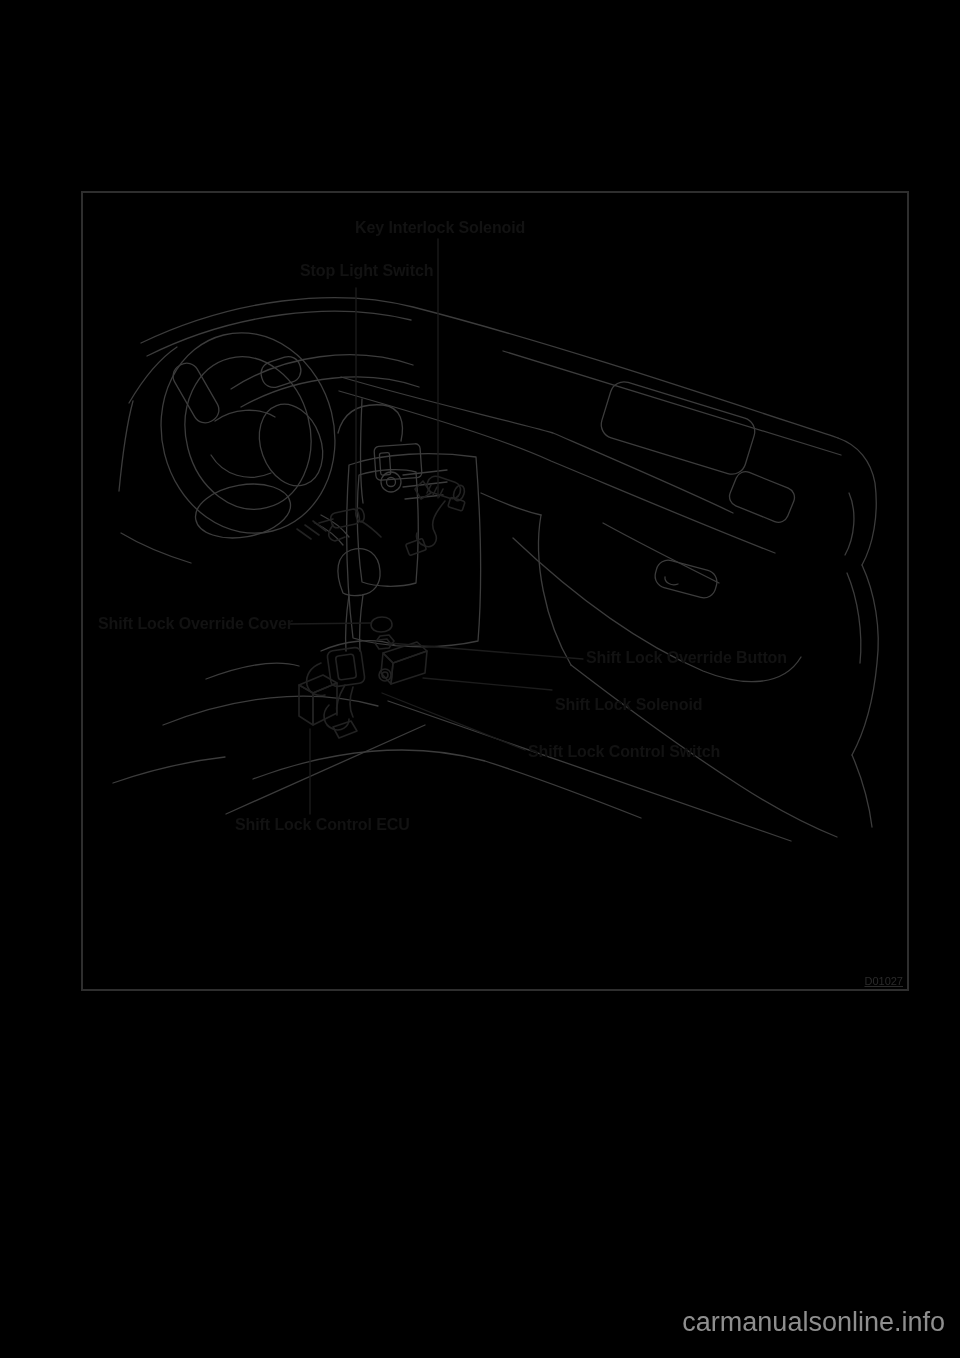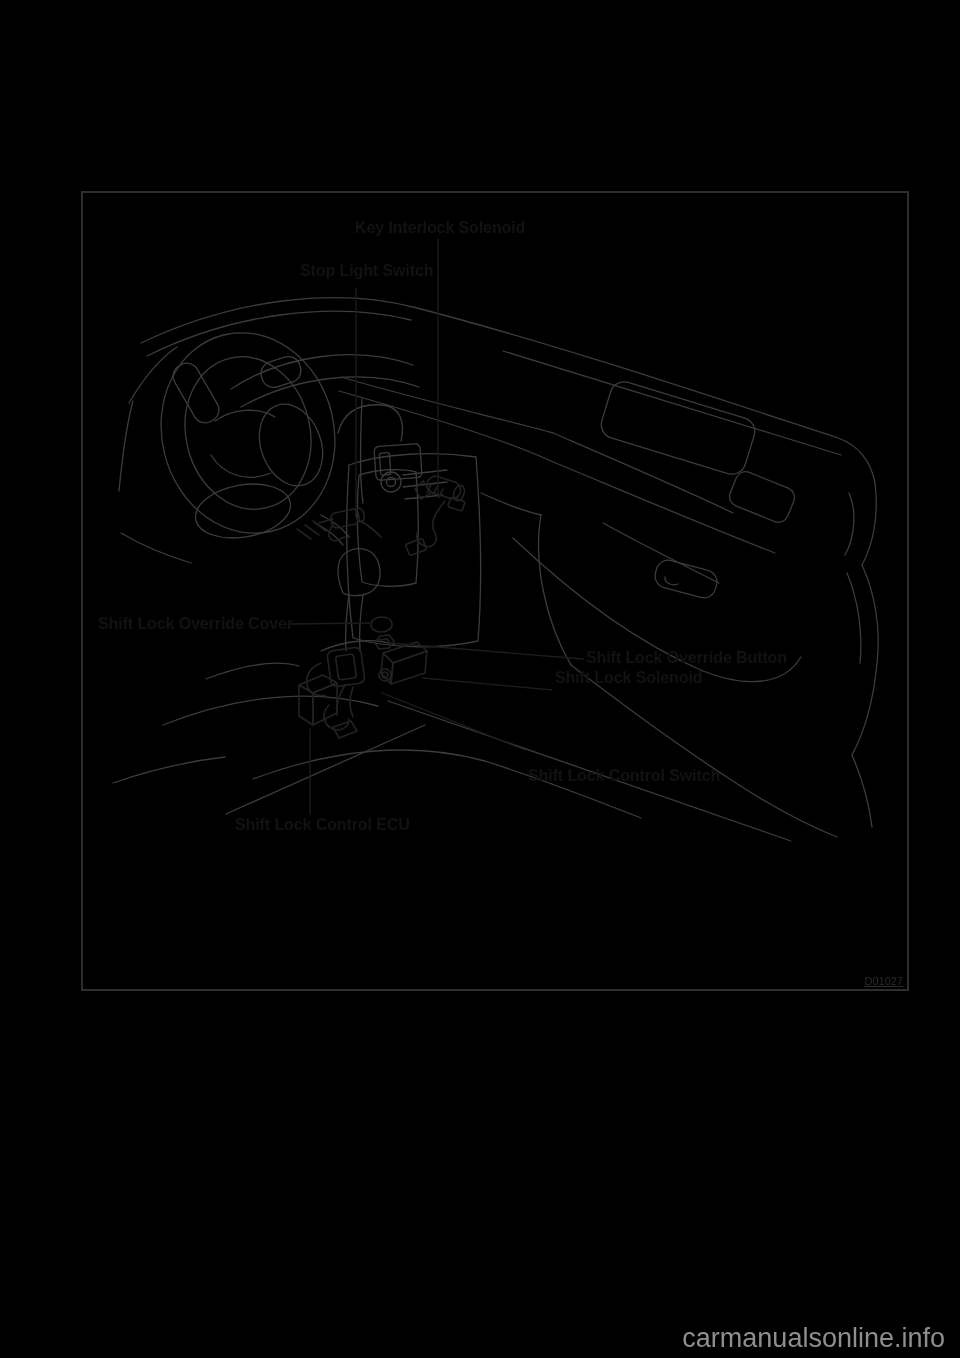--- a/index.html
+++ b/index.html
@@ -5,29 +5,29 @@
   html,body{margin:0;padding:0;background:#000;}
   .page{position:relative;width:960px;height:1358px;background:#000;overflow:hidden;
         font-family:"Liberation Sans",sans-serif;}
   .figure-box{position:absolute;left:65px;top:191px;width:828px;height:800px;
 ated      background:#fff;border:2px solid #2e2e2e;box-sizing:border-box;margin-left:16px;}
   .art{position:absolute;left:0;top:0;width:824px;height:662px;}
   .lbl{position:absolute;white-space:nowrap;color:#121212;font-weight:700;
        font-size:16px;line-height:18px;letter-spacing:-0.1px;}
   .figcode{position:absolute;right:4px;bottom:2px;font-size:11px;color:#2b2b2b;
        font-weight:400;letter-spacing:0;text-decoration:underline;}
-  .watermark{position:absolute;right:15px;bottom:4px;font-size:27px;color:#8e8e8e;
+  .watermark{position:absolute;right:15px;bottom:20px;font-size:27px;color:#8e8e8e;
        font-weight:400;}
   
   .lbl-key{left:272px;top:26px;}
   .lbl-stop{left:217px;top:69px;}
   .lbl-cover{left:15px;top:422px;}
   .lbl-button{left:503px;top:456px;}
-  .lbl-solenoid{left:472px;top:476px;}
-  .lbl-switch{left:445px;top:574px;}
+  .lbl-solenoid{left:472px;top:503px;}
+  .lbl-switch{left:445px;top:550px;}
   .lbl-ecu{left:152px;top:623px;}
 </style>
 </head>
 <body>
 
 <div class="page">
 
   <div class="figure-box">
 
     <svg class="art" viewBox="0 0 824 662">

